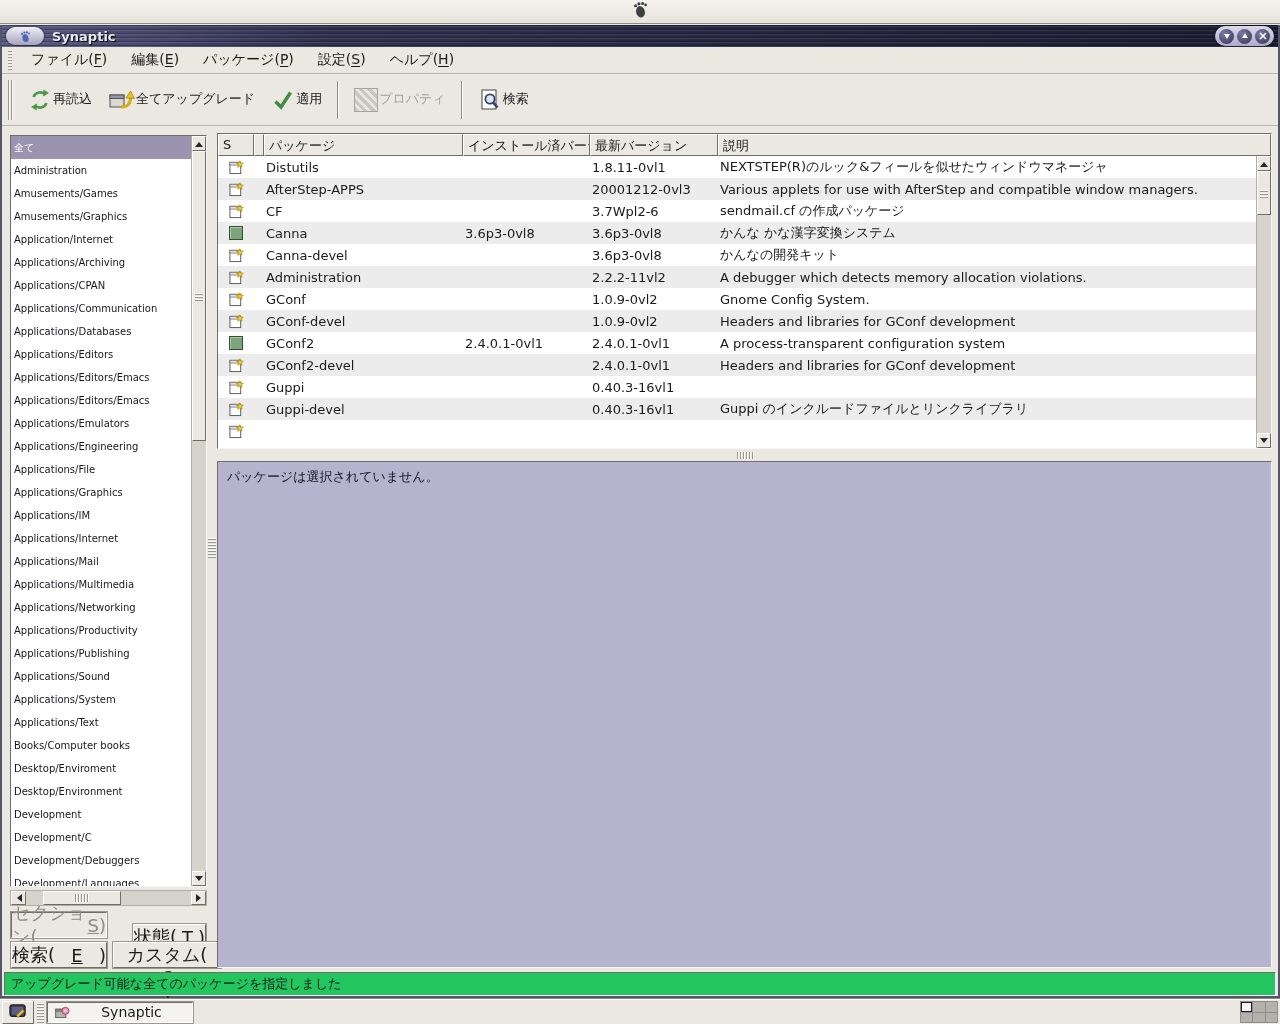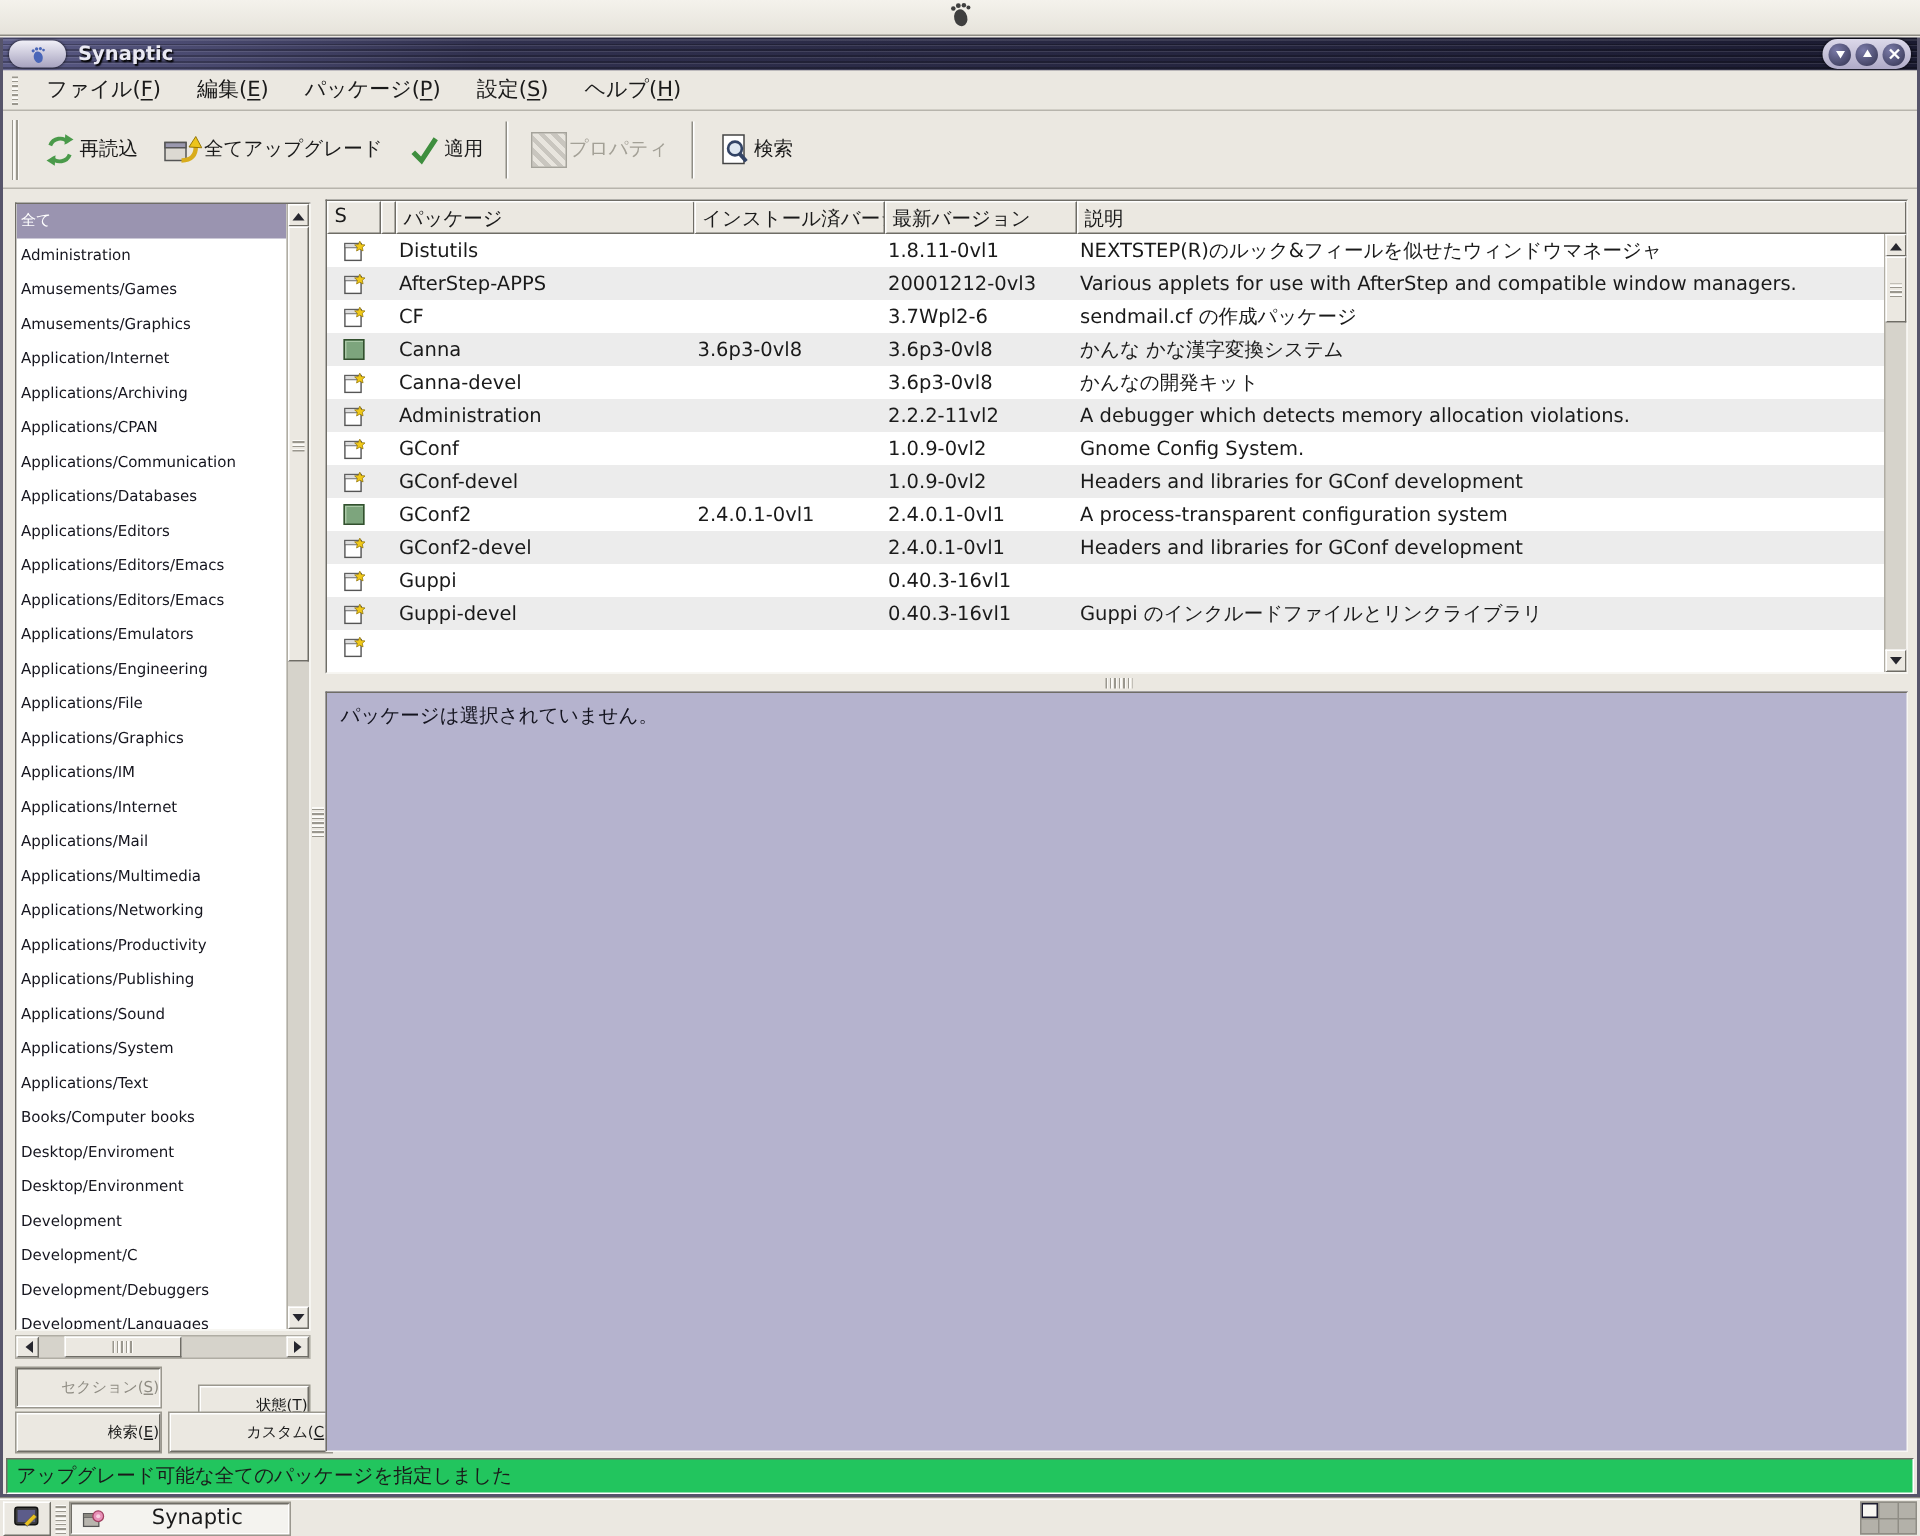--- a/index.html
+++ b/index.html
@@ -81,28 +81,28 @@
   
   #sections-hscroll{position:absolute;left:8px;top:865px;width:197px;height:16px;background:#d6d3cb;
     border:1px solid #b0ada4;box-sizing:border-box;}
   .hs-btn{position:absolute;top:0;width:15px;height:14px;box-sizing:border-box;display:flex;align-items:center;justify-content:center;cursor:pointer;}
   .hs-left{left:0;}
   .hs-right{right:0;}
   .hs-thumb{position:absolute;top:0;left:32px;width:78px;height:14px;box-sizing:border-box;display:flex;align-items:center;justify-content:center;cursor:grab;}
   .hthumb-grip{width:14px;height:8px;}
 
   
-  .sel-btn{position:absolute;height:26px;box-sizing:border-box;display:flex;align-items:center;justify-content:flex-end;
-    font-size:10px;cursor:pointer;background:#ebe8e1;
+  .sel-btn{position:absolute;height:26px;box-sizing:border-box;display:flex;align-items:center;justify-content:space-between;
+    font-size:18px;cursor:pointer;background:#ebe8e1;
     border:1px solid;border-color:#ffffff #6f6d66 #6f6d66 #ffffff;outline:1px solid #9a978e;}
   .sel-btn.pressed{border-color:#6f6d66 #ffffff #ffffff #6f6d66;color:#8f8c83;}
   #btn-sections{left:9px;top:887px;width:96px;}
   #btn-status{left:111px;top:899px;width:73px;margin-left:20px;}
   #btn-search{left:9px;top:917px;width:96px;}
-  #btn-custom{left:111px;top:917px;width:108px;}
+  #btn-custom{left:111px;top:917px;width:108px;flex-direction:column;}
 
   
   #pkg-table{position:absolute;left:215px;top:108px;width:1055px;height:316px;background:#fff;
     border:1px solid;border-color:#6f6d66 #f7f6f2 #f7f6f2 #6f6d66;box-sizing:border-box;overflow:hidden;}
   #pkg-header{display:flex;height:22px;}
   .hcell{box-sizing:border-box;border:1px solid;border-color:#ffffff #6f6d66 #6f6d66 #ffffff;background:#ebe8e1;
     font-size:13px;padding:2px 4px 0;white-space:nowrap;overflow:hidden;cursor:pointer;}
   .c-status{width:36px;flex:none;}
   .c-spacer{width:8px;flex:none;}
   .c-name{width:199px;flex:none;}

